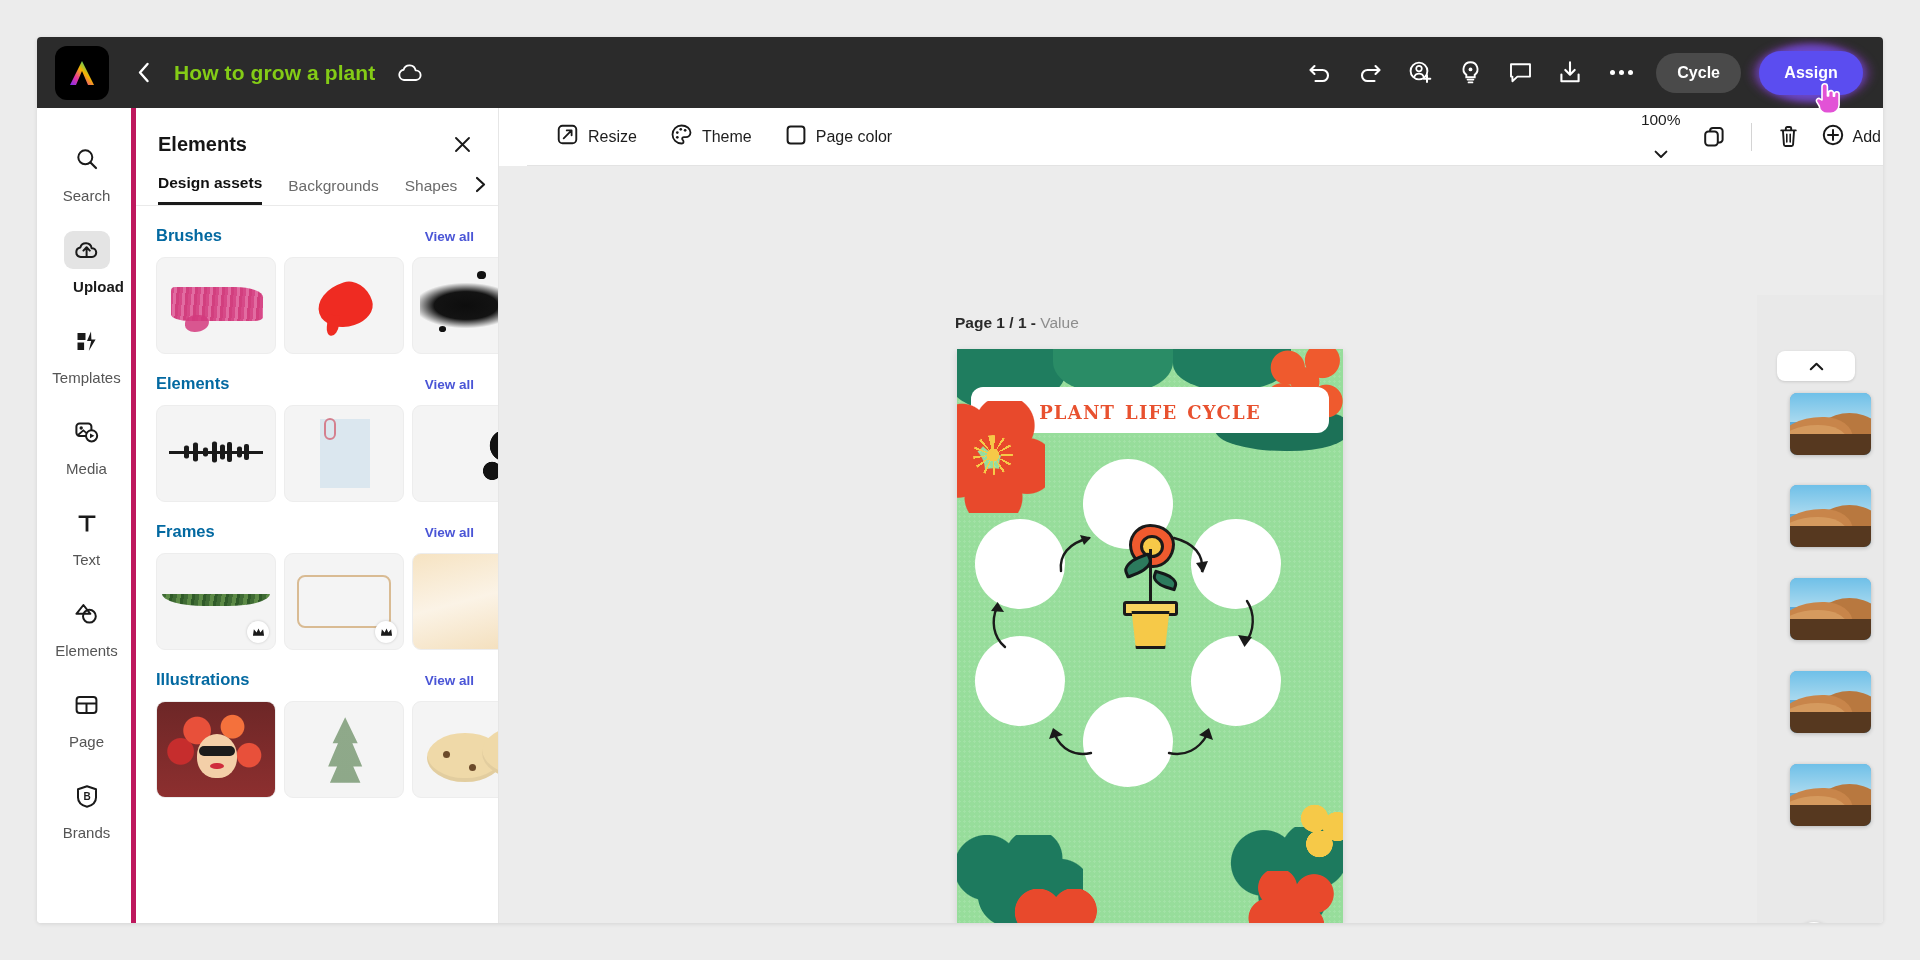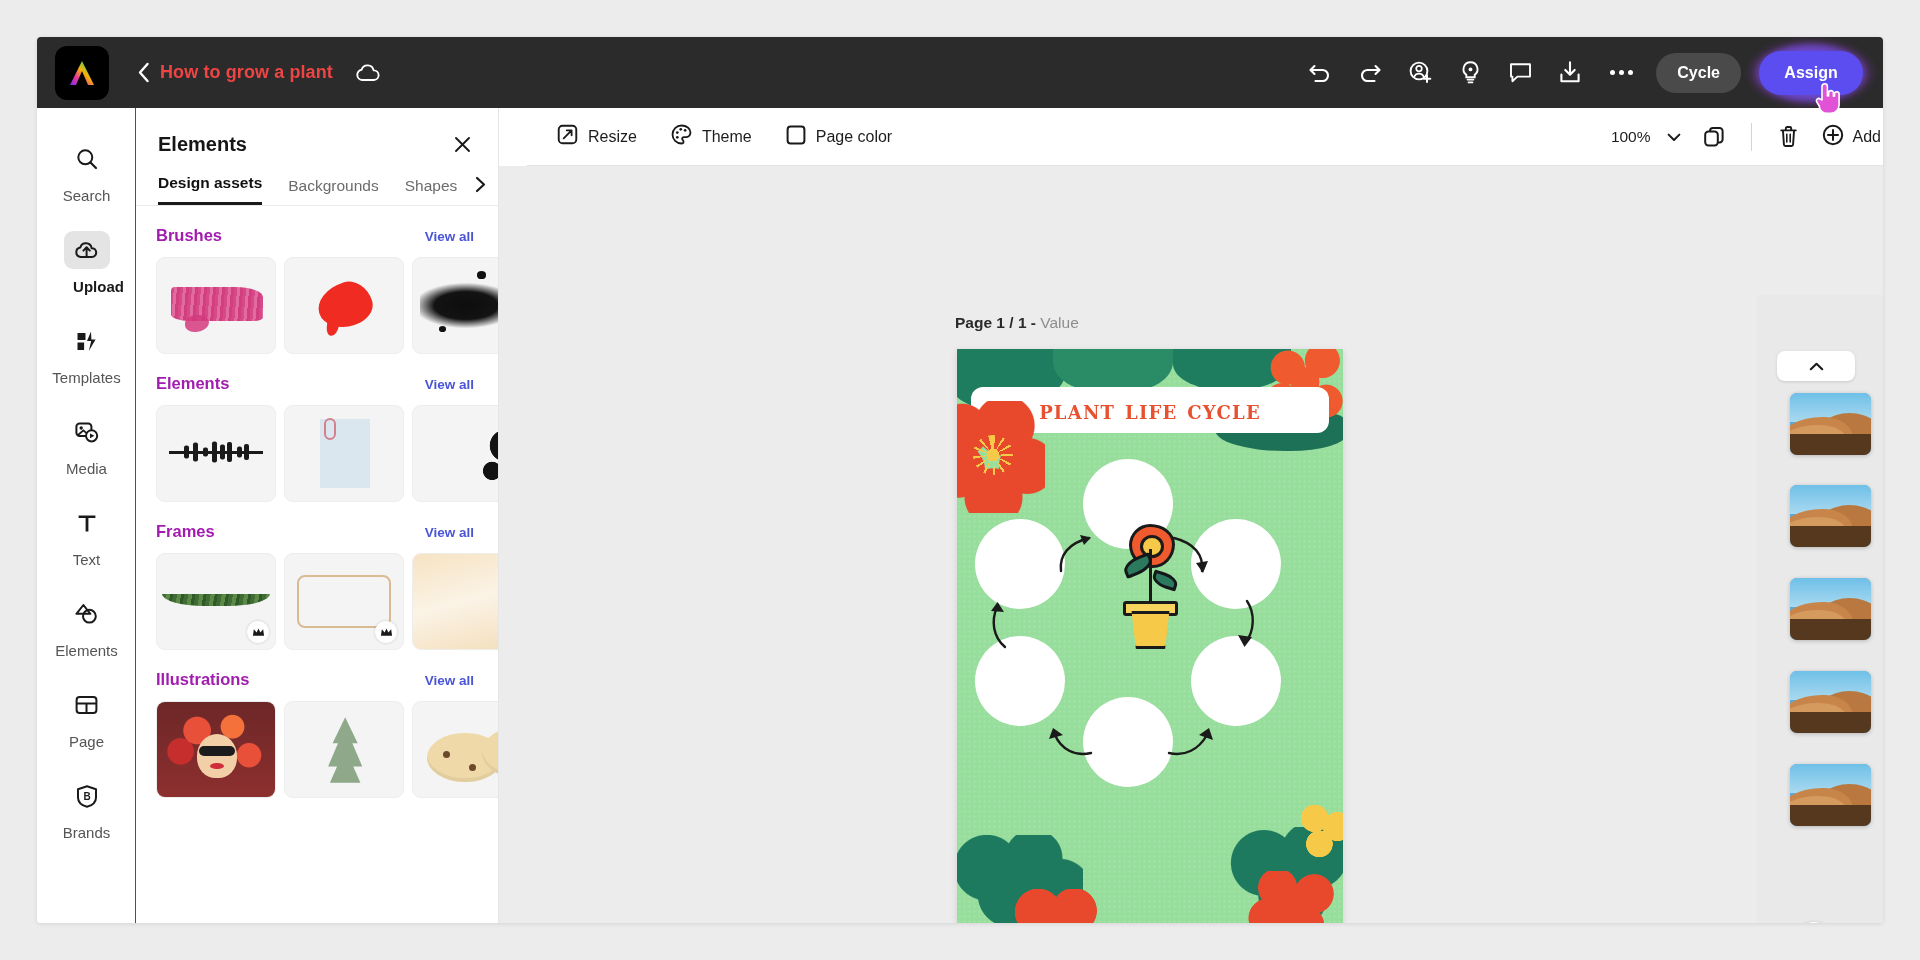--- a/index.html
+++ b/index.html
@@ -42,23 +42,24 @@
     background: #000;
     display: flex; align-items: center; justify-content: center;
   }
   .back-chevron {
     width: 34px; height: 34px;
     margin-left: 17px;
     display: flex; align-items: center; justify-content: center;
     cursor: pointer;
   }
   .doc-title {
-    color: #ef4444;
-    font-size: 18px;
+    color: #84cc16;
+    font-size: 21px;
     font-weight: 600;
+    margin-left: 14px;
     letter-spacing: 0.1px;
     white-space: nowrap;
   }
   .cloud-icon { margin-left: 22px; display:flex; align-items:center; }
 
   .tb-right {
     margin-left: auto;
     display: flex;
     align-items: center;
     padding-right: 20px;
@@ -111,21 +112,21 @@
   }
   .hand-cursor { position: absolute; left: 54px; top: 28px; pointer-events:none; z-index: 40; }
 
   
   #rail {
     position: absolute;
     left: 0; top: 71px;
     width: 99px;
     height: 815px;
     background: #fff;
-    border-right: 1px solid #be185d;
+    border-right: 5px solid #be185d;
     padding-top: 24px;
     overflow: hidden;
   }
   .rail-item {
     width: 99px;
     height: 91px;
     display: flex;
     flex-direction: column;
     align-items: center;
     justify-content: flex-start;
@@ -194,21 +195,21 @@
     font-size: 14.5px;
     color: #6b6b6b;
     width: 100%;
     font-family: "Liberation Sans", sans-serif;
     background: transparent;
   }
   .panel-search input::placeholder { color: #8a8a8a; }
 
   .sec { margin-top: 20px; padding-left: 20px; }
   .sec-head { display: flex; align-items: baseline; padding-right: 24px; }
-  .sec-title { font-size: 16.5px; font-weight: 700; color: #a21caf; }
+  .sec-title { font-size: 16.5px; font-weight: 700; color: #0369a1; }
   .sec-viewall { margin-left: auto; font-size: 13.5px; color: #4a55d6; font-weight: 600; cursor: pointer; }
   .sec-row { display: flex; gap: 8px; margin-top: 12px; }
   .tile {
     width: 120px; height: 97px;
     border-radius: 9px;
     background: #f4f4f4;
     border: 1px solid #ededed;
     position: relative;
     overflow: hidden;
     flex: 0 0 auto;
@@ -228,21 +229,21 @@
     left: 490px; top: 71px;
     width: 1384px; height: 58px;
     background: #fff;
     border-bottom: 1px solid #e3e3e3;
     display: flex; align-items: center;
     padding: 0 24px 0 30px;
   }
   .ct-btn { display: flex; align-items: center; gap: 10px; margin-right: 34px; cursor: pointer; }
   .ct-label { font-size: 16px; color: #1d1d1d; }
   .ct-right { margin-left: auto; display: flex; align-items: center; gap: 6px; }
-  .zoom-ctl { display: flex; gap: 16px; cursor: pointer; padding: 4px 6px; }
+  .zoom-ctl { display: flex; align-items: center; gap: 16px; cursor: pointer; padding: 4px 6px; flex-direction: column; }
   .zoom-val { font-size: 15.5px; color: #1d1d1d; }
   .ct-ico { width: 42px; height: 42px; display:flex; align-items:center; justify-content:center; border-radius:8px; cursor:pointer; }
   .ct-divider { width: 1px; height: 28px; background: #d4d4d4; margin: 0 10px; }
   .add-btn { display: flex; align-items: center; gap: 9px; cursor: pointer; padding: 4px 6px; }
   .add-label { font-size: 16px; color: #1d1d1d; }
 
   
   #stage {
     position: absolute;
     left: 462px; top: 129px;

